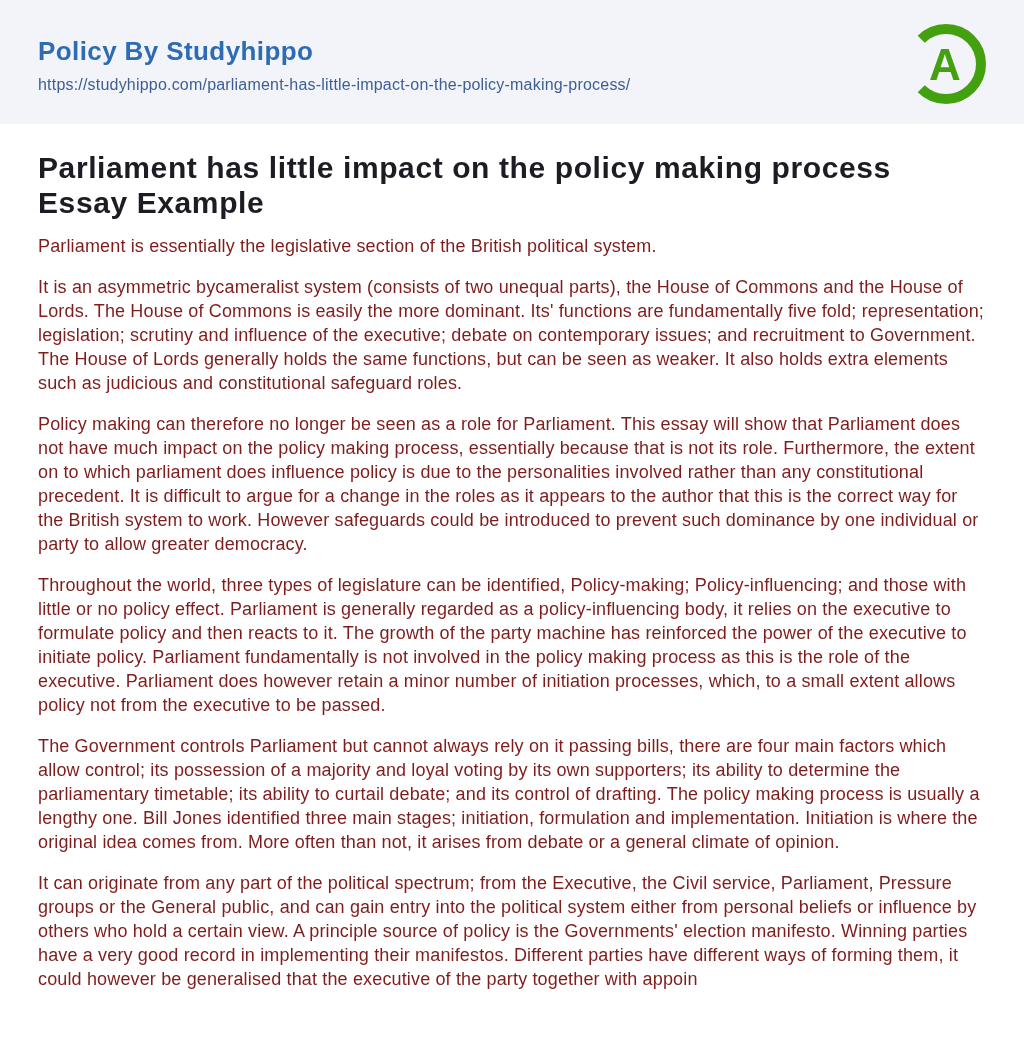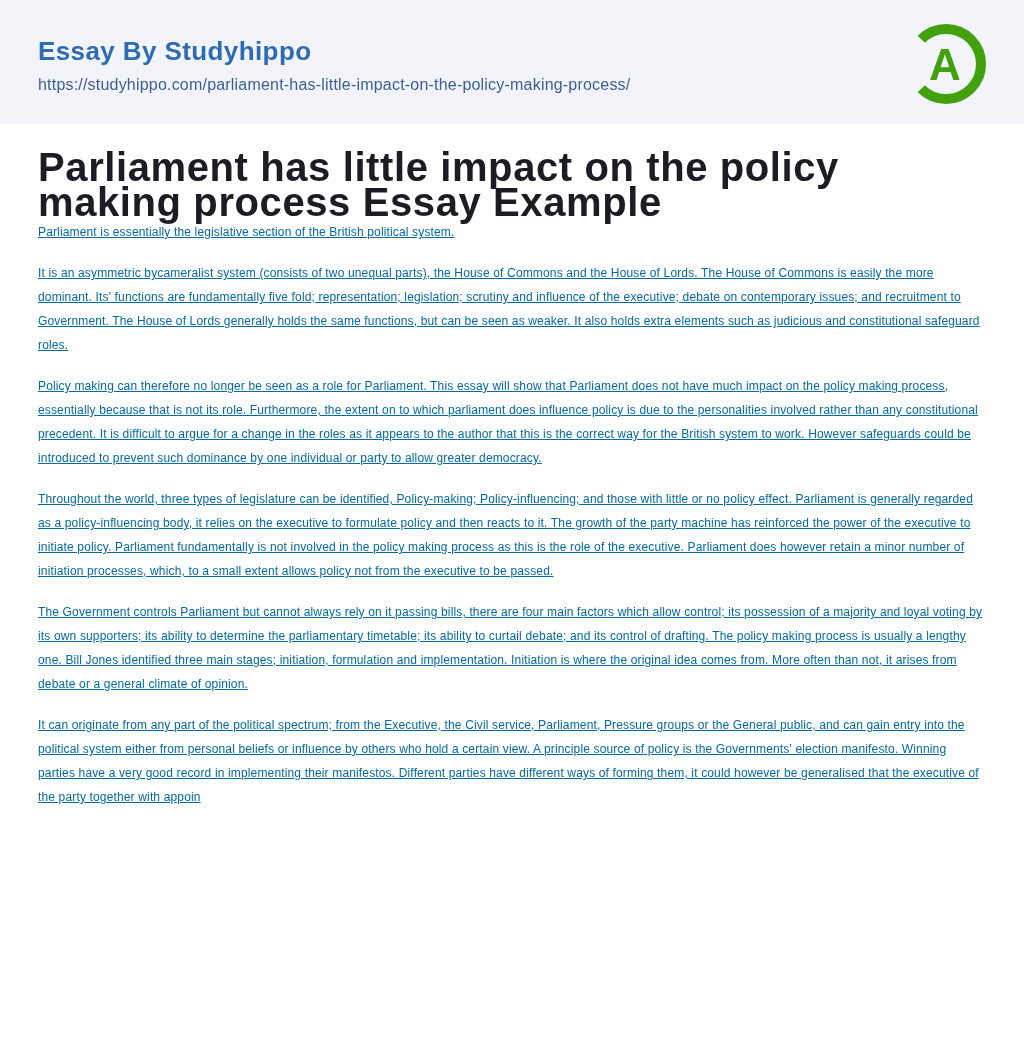--- a/index.html
+++ b/index.html
@@ -40,44 +40,44 @@
     position: absolute;
     top: 23px;
     right: 37px;
     width: 82px;
     height: 82px;
   }
   .content {
     padding: 26px 38px 0 38px;
   }
   .essay-title {
-    font-size: 40px;
+    font-size: 30px;
     line-height: 35px;
     font-weight: 700;
     letter-spacing: 0.6px;
     color: #1c1c24;
     max-width: 940px;
+    margin-bottom: 14px;
   }
   .essay-paragraph {
-    font-size: 12px;
+    font-size: 18px;
     line-height: 24px;
     letter-spacing: 0.15px;
-    color: #0369a1;
+    color: #7f1d1d;
     max-width: 948px;
     margin-bottom: 17px;
-    text-decoration: underline;
   }
 </style>
 </head>
 <body>
 
 <div class="page">
 
   <header class="page-header">
-    <div class="site-title">Essay By Studyhippo</div>
+    <div class="site-title">Policy By Studyhippo</div>
     <div class="page-url">https://studyhippo.com/parliament-has-little-impact-on-the-policy-making-process/</div>
 
     <div class="logo">
       <svg width="82" height="82" viewBox="0 0 82 82">
         <path d="M 16.25 16.25 A 35 35 0 1 1 16.25 65.75" fill="none" stroke="#43a10f" stroke-width="10"></path>
         <text x="40" y="57" text-anchor="middle" font-family="Liberation Sans, sans-serif" font-size="44" font-weight="600" fill="#43a10f">A</text>
       </svg>
     </div>
   </header>
 

